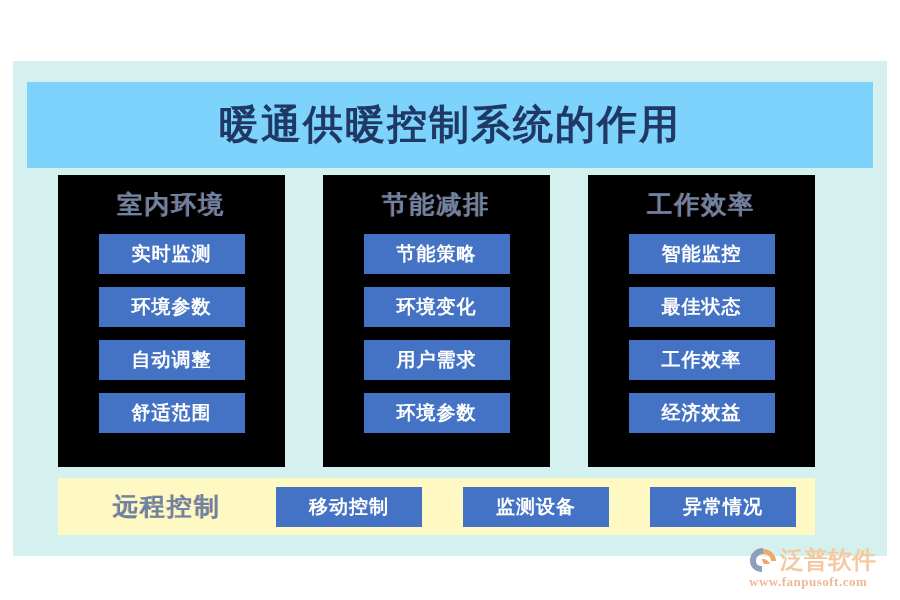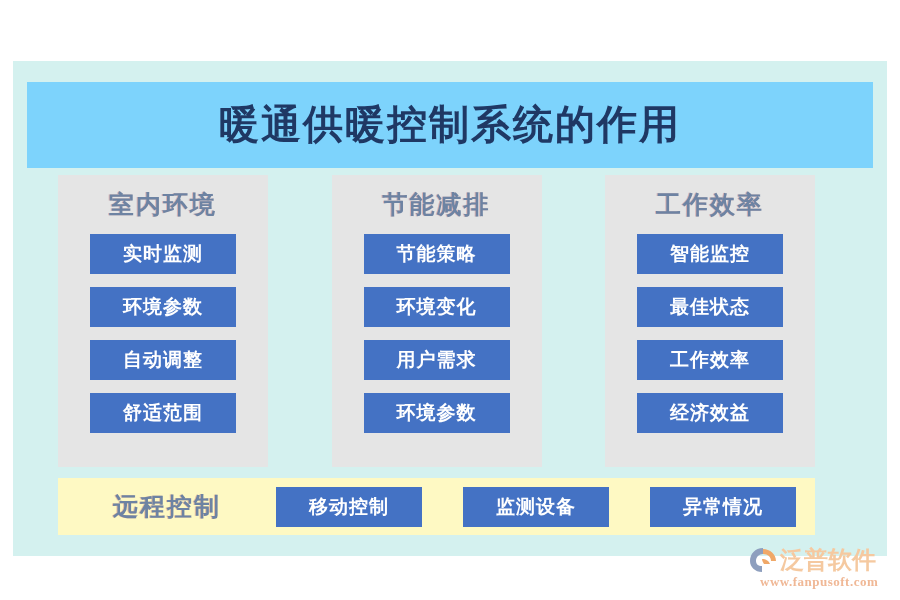--- a/index.html
+++ b/index.html
@@ -50,22 +50,22 @@
   #columns {
     position: absolute;
     left: 58px;
     top: 175px;
     width: 757px;
     height: 292px;
     display: flex;
     justify-content: space-between;
   }
   .column-card {
-    width: 210px;
-    background: #e5e5e5;
+    width: 227px;
+    background: #000000;
     display: flex;
     flex-direction: column;
     align-items: center;
     padding-top: 13px;
     box-sizing: border-box;
   }
   .column-header {
     font-size: 25px;
     font-weight: bold;
     color: #6d83a3;
@@ -157,21 +157,21 @@
     color: #f5c9a0;
     letter-spacing: 0px;
     line-height: 1;
     white-space: nowrap;
   }
   #logo-url {
     font-size: 13px;
     font-weight: bold;
     color: #f0b896;
     letter-spacing: 0.5px;
-    margin-left: 12px;
+    margin-left: 1px;
     margin-top: -1px;
     font-family: "Liberation Serif", serif;
     white-space: nowrap;
   }
 </style>
 </head>
 <body>
 
 <div id="teal-panel"></div>
 

